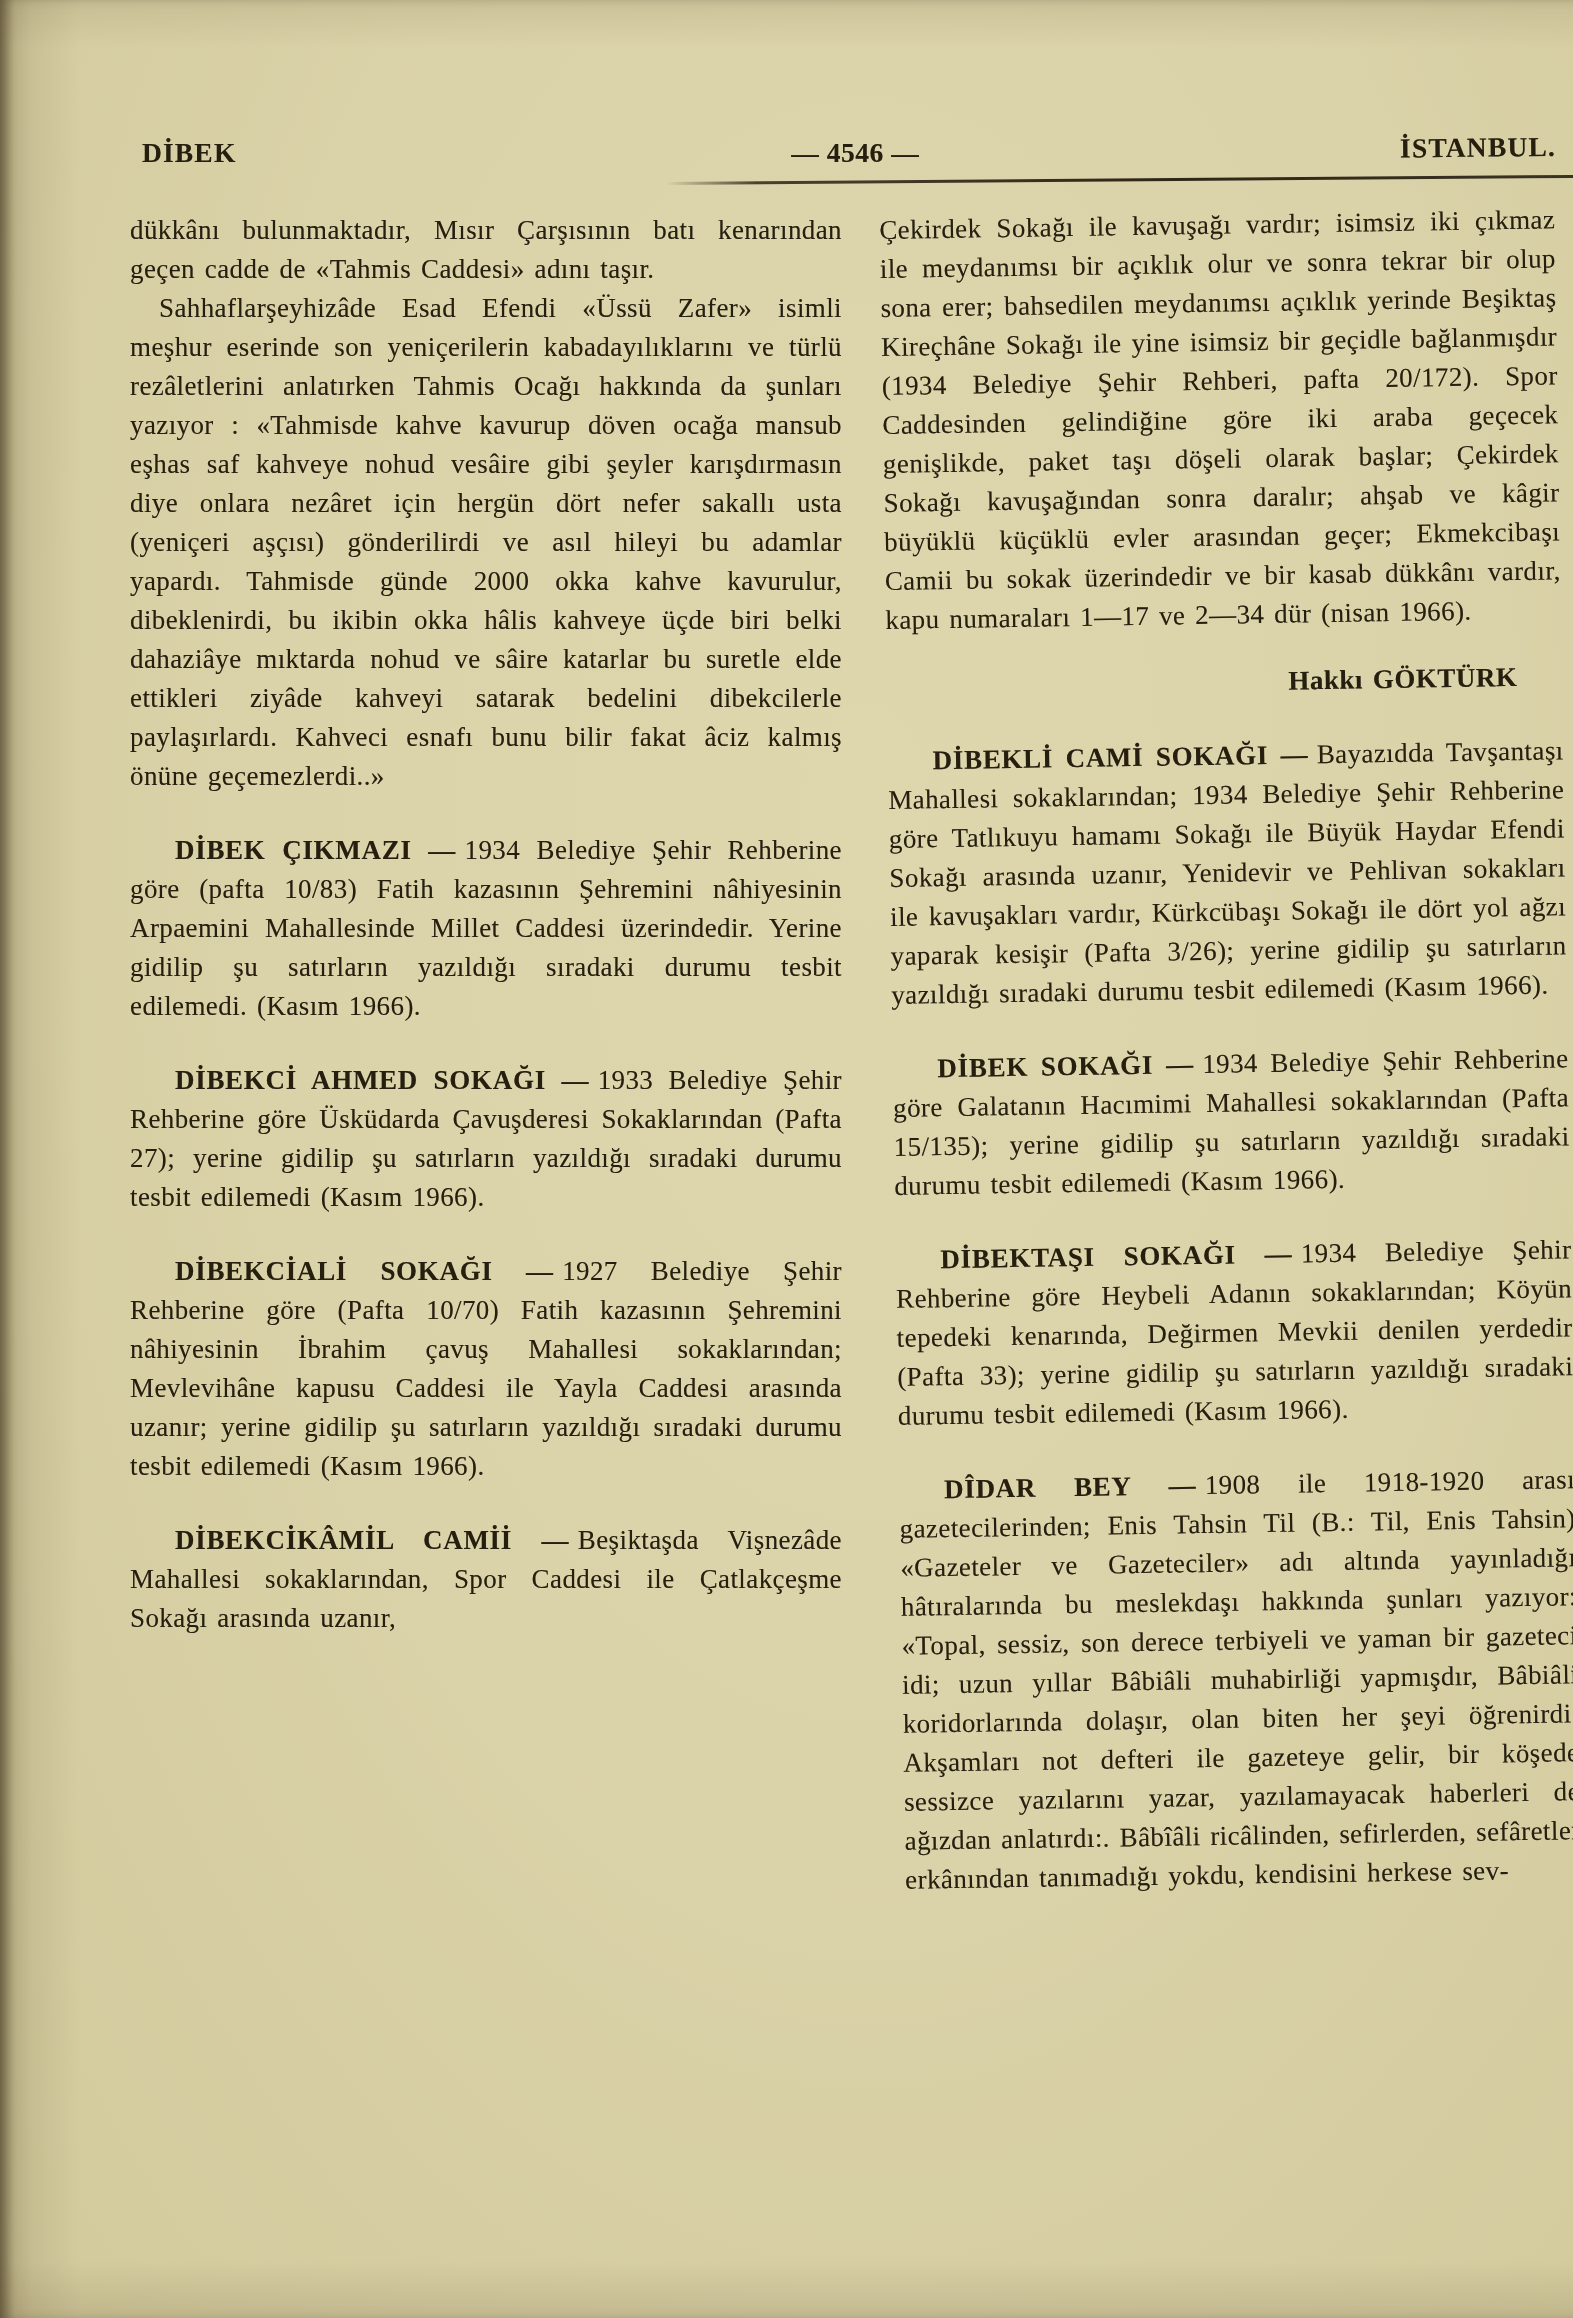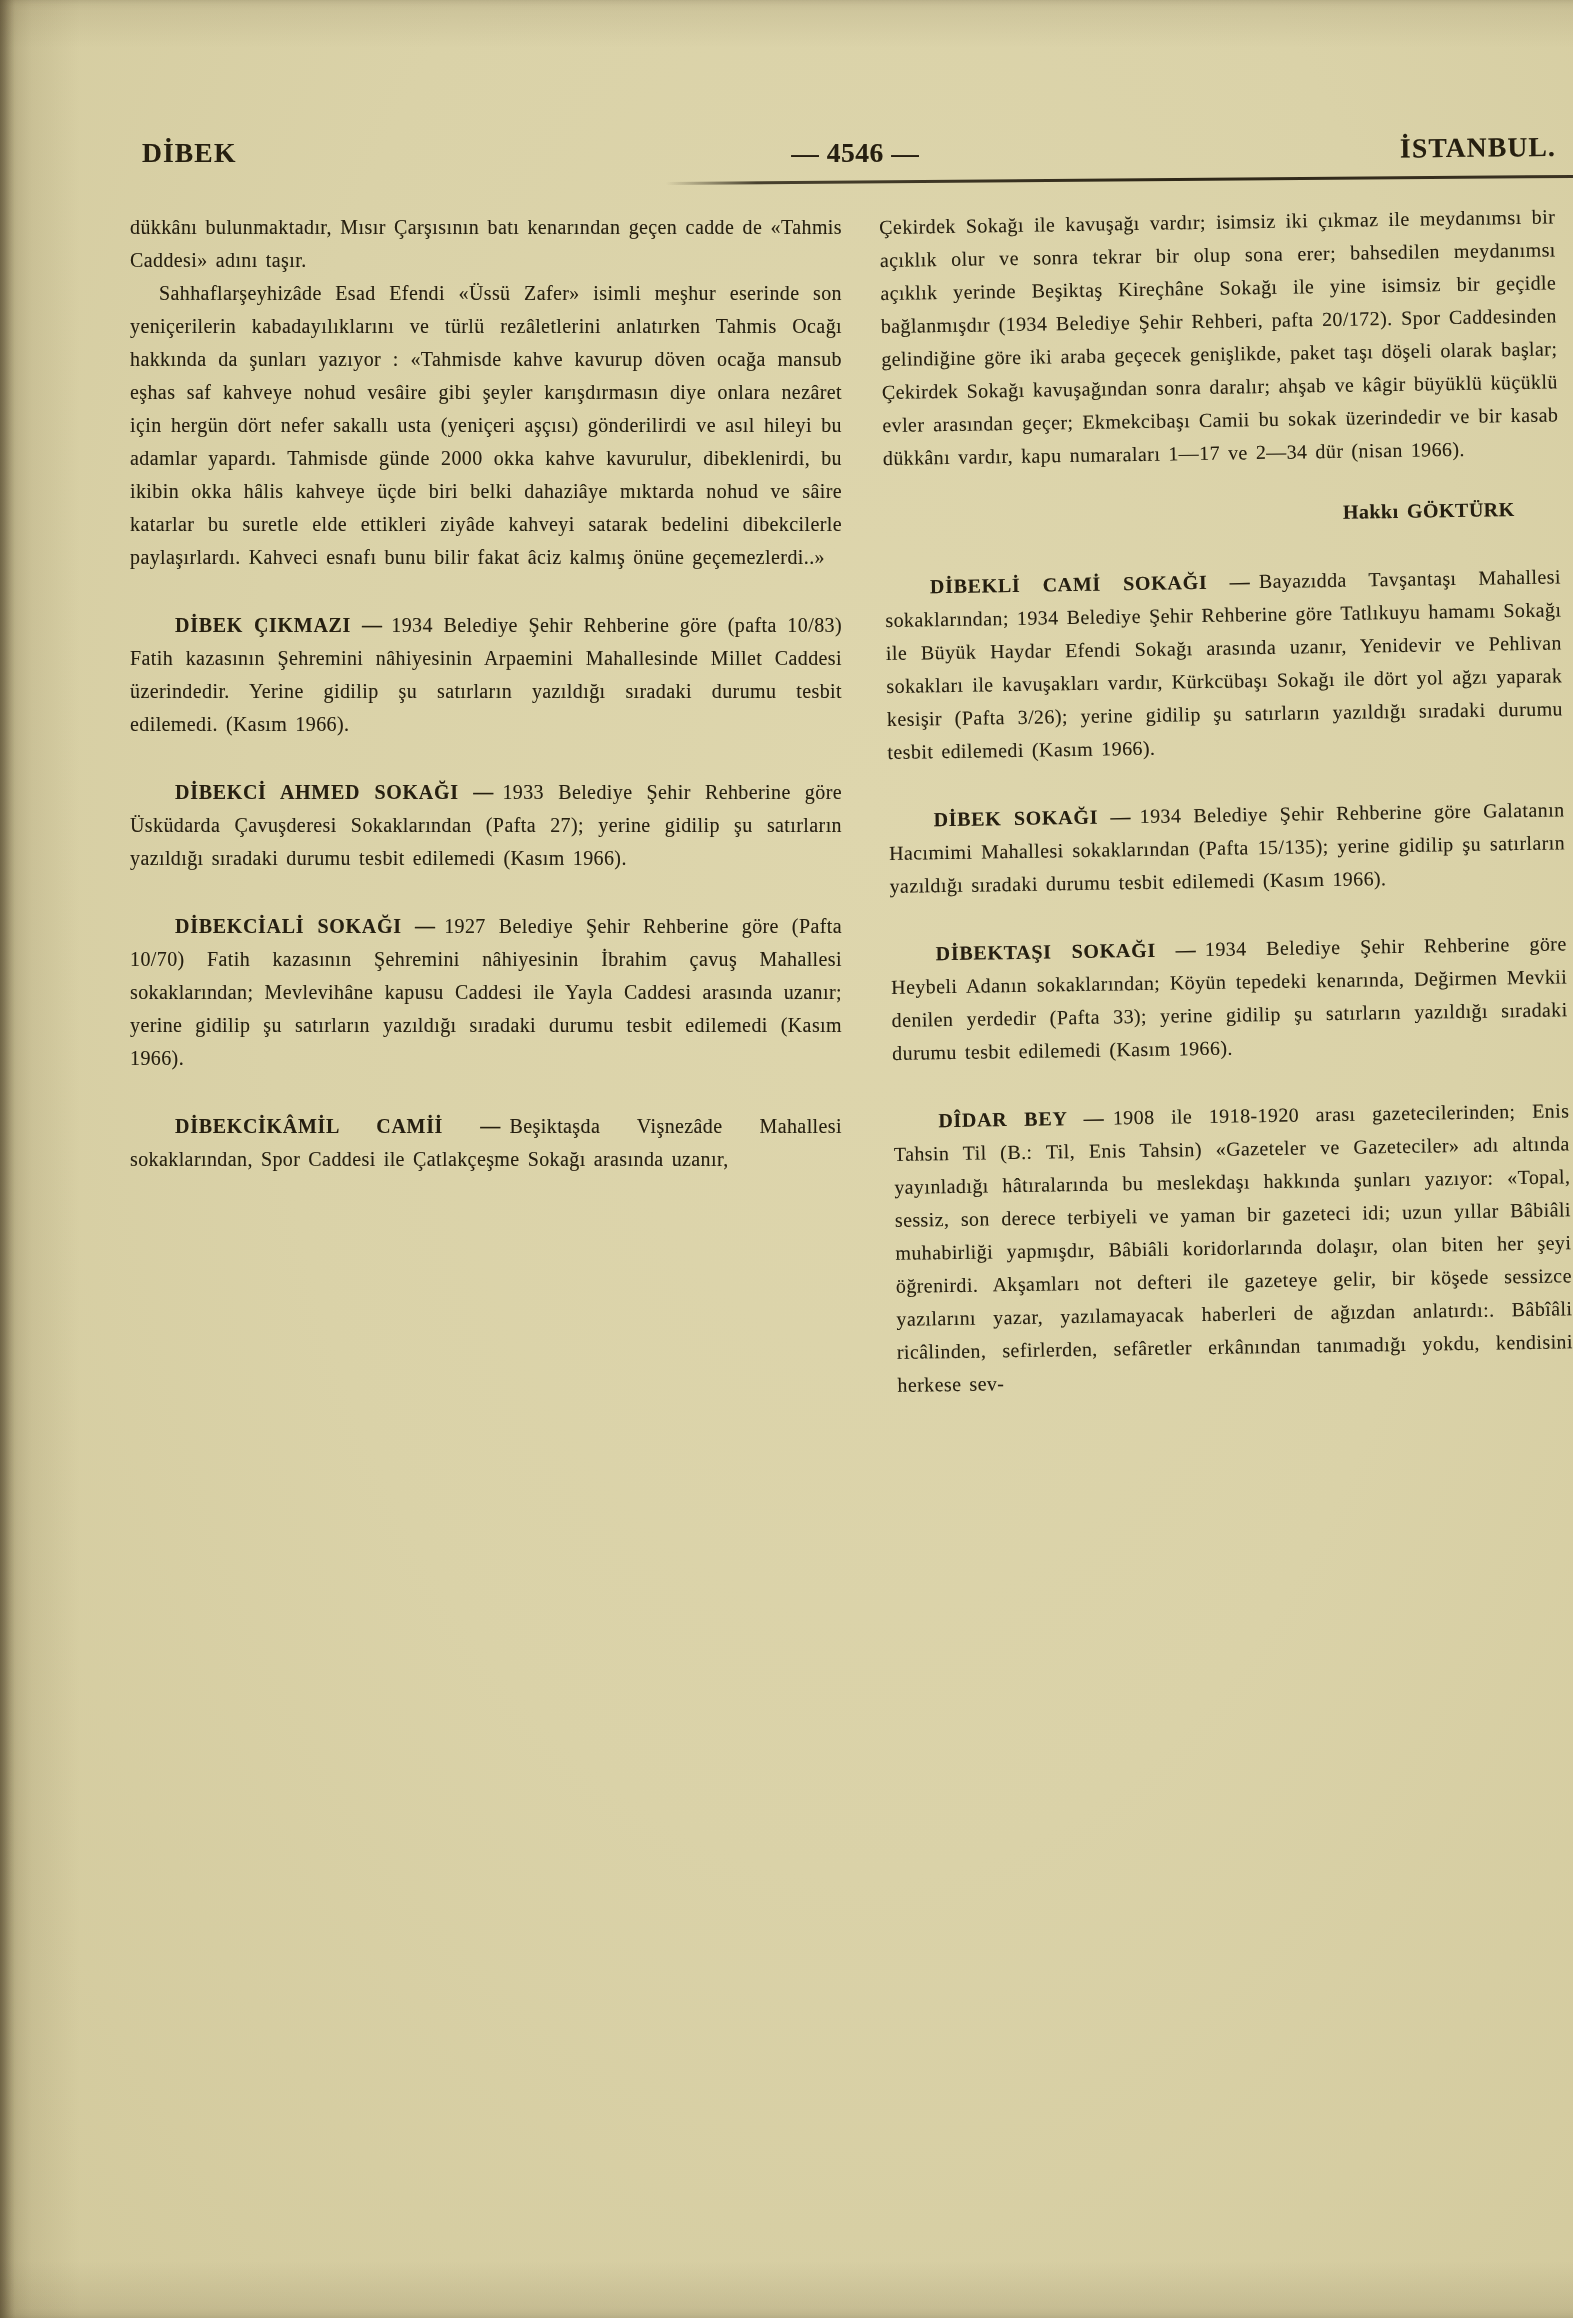--- a/index.html
+++ b/index.html
@@ -61,22 +61,22 @@
       rgba(46,39,24,.85) 10%,
       #2e2718 55%,
       #3a3222 100%);
   }
   .columns {
     position: absolute;
     top: 211px;
     left: 130px;
     display: flex;
     gap: 37px;
-    font-size: 20px;
-    line-height: 33px;
+    font-size: 27px;
+    line-height: 39px;
     letter-spacing: 0.4px;
     word-spacing: 2.7px;
   }
   .col { text-align: justify; }
   .col-left  { width: 712px; }
   .col-right {
     width: 676px;
     transform: rotate(-0.9deg);
     transform-origin: 0 0;
   }

